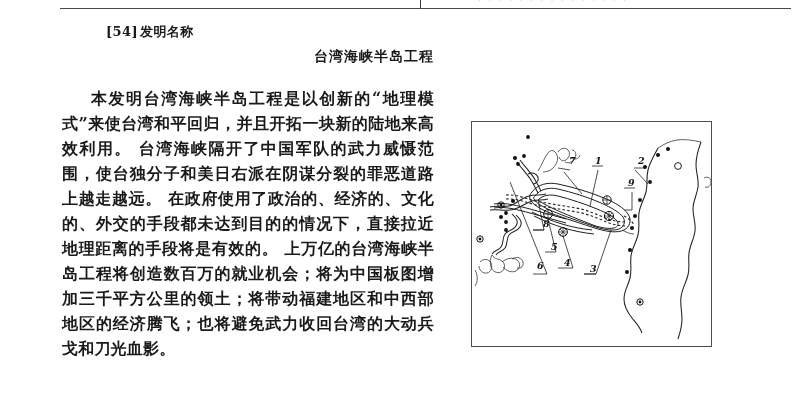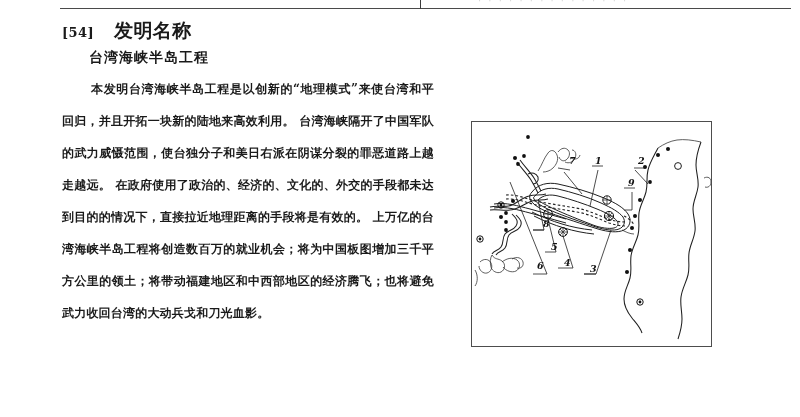--- a/index.html
+++ b/index.html
@@ -58,39 +58,40 @@
   .field-line {
     font-size: 13.2px;
     line-height: 24px;
     letter-spacing: .4px;
     white-space: nowrap;
   }
   .field-tag {
     font-family: "DejaVu Serif", "Liberation Serif", serif;
     font-weight: 600;
     font-size: 13px;
+    margin-left: 44px;
   }
   .field-label {
     font-weight: 700;
-    margin-left: 20px;
-    font-size: 19px;
-    font-family: Liberation Mono, monospace;
+    margin-left: 2px;
+    font-size: 13px;
   }
   #invention-title {
     font-size: 14px;
     font-weight: 600;
     line-height: 25px;
     margin-left: 27px;
     letter-spacing: 1px;
     white-space: nowrap;
+    text-align: right;
   }
   #abstract-body {
-    margin-top: 3px;
-    font-size: 12px;
-    line-height: 32px;
+    margin-top: 17px;
+    font-size: 16px;
+    line-height: 25px;
     text-align: justify;
     text-justify: inter-ideograph;
     text-indent: 29px;
     letter-spacing: .2px;
     font-weight: 600;
   }
 
   
   #figure-frame {
     position: absolute;

